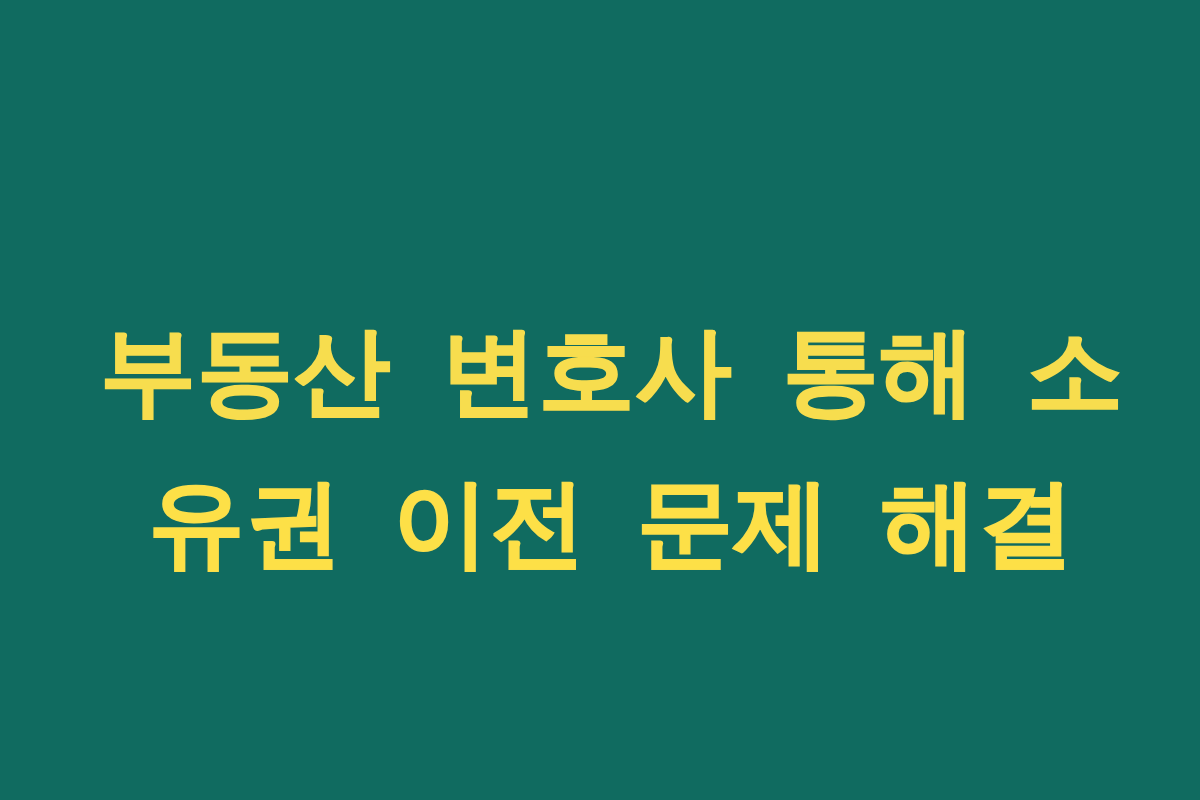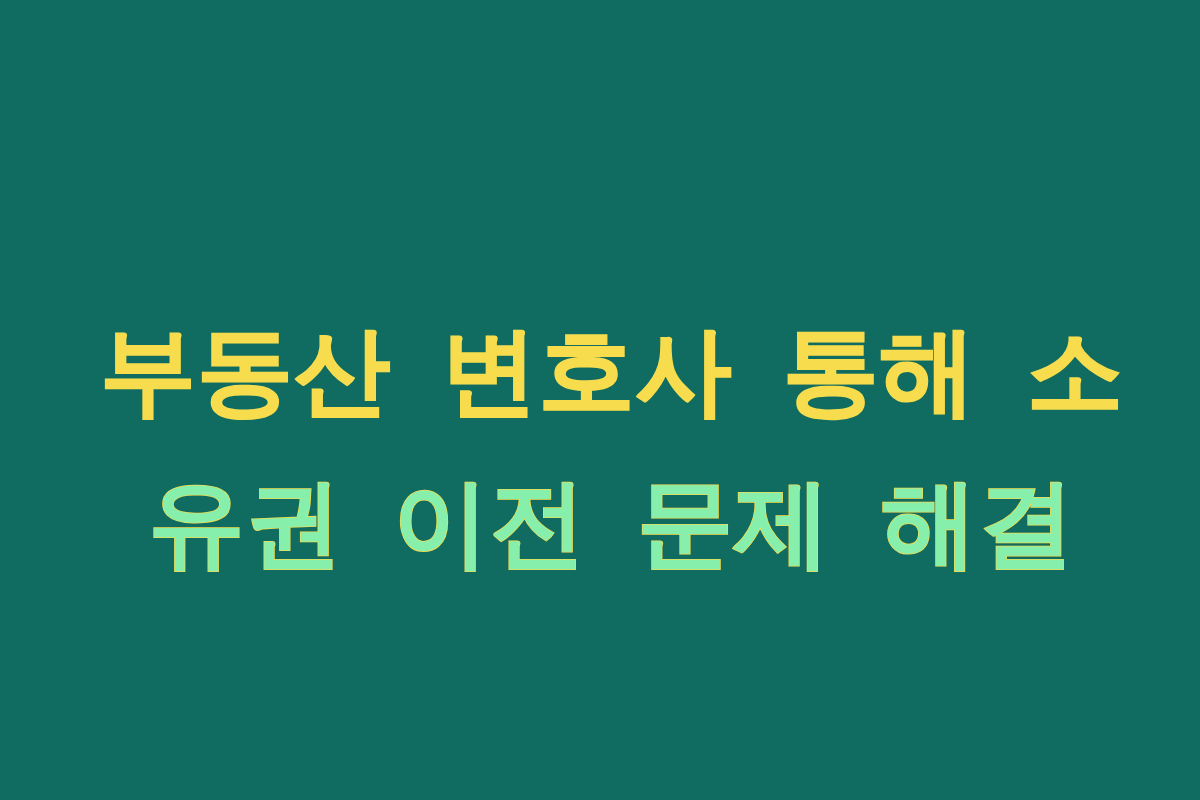--- a/index.html
+++ b/index.html
@@ -64,17 +64,17 @@
 </style>
 </head>
 <body style="background-color: rgb(16, 107, 96);">
 
 <div id="banner" style="background-color: rgb(16, 107, 96);">
 
   <div class="headline-block" style="text-align: center;">
 
     <span class="headline-line" style="color: rgb(247, 221, 78); -webkit-text-stroke: 1.5px rgb(247, 221, 78);">부동산 변호사 통해 소</span>
 
-    <span class="headline-line" style="color: #86efac; -webkit-text-stroke: 1.5px rgb(247, 221, 78);">유권 이전 문제 해결</span>
+    <span class="headline-line" style="color: #fde047; -webkit-text-stroke: 1.5px rgb(247, 221, 78);">유권 이전 문제 해결</span>
 
   </div>
 
 </div>
 
 </body></html>

